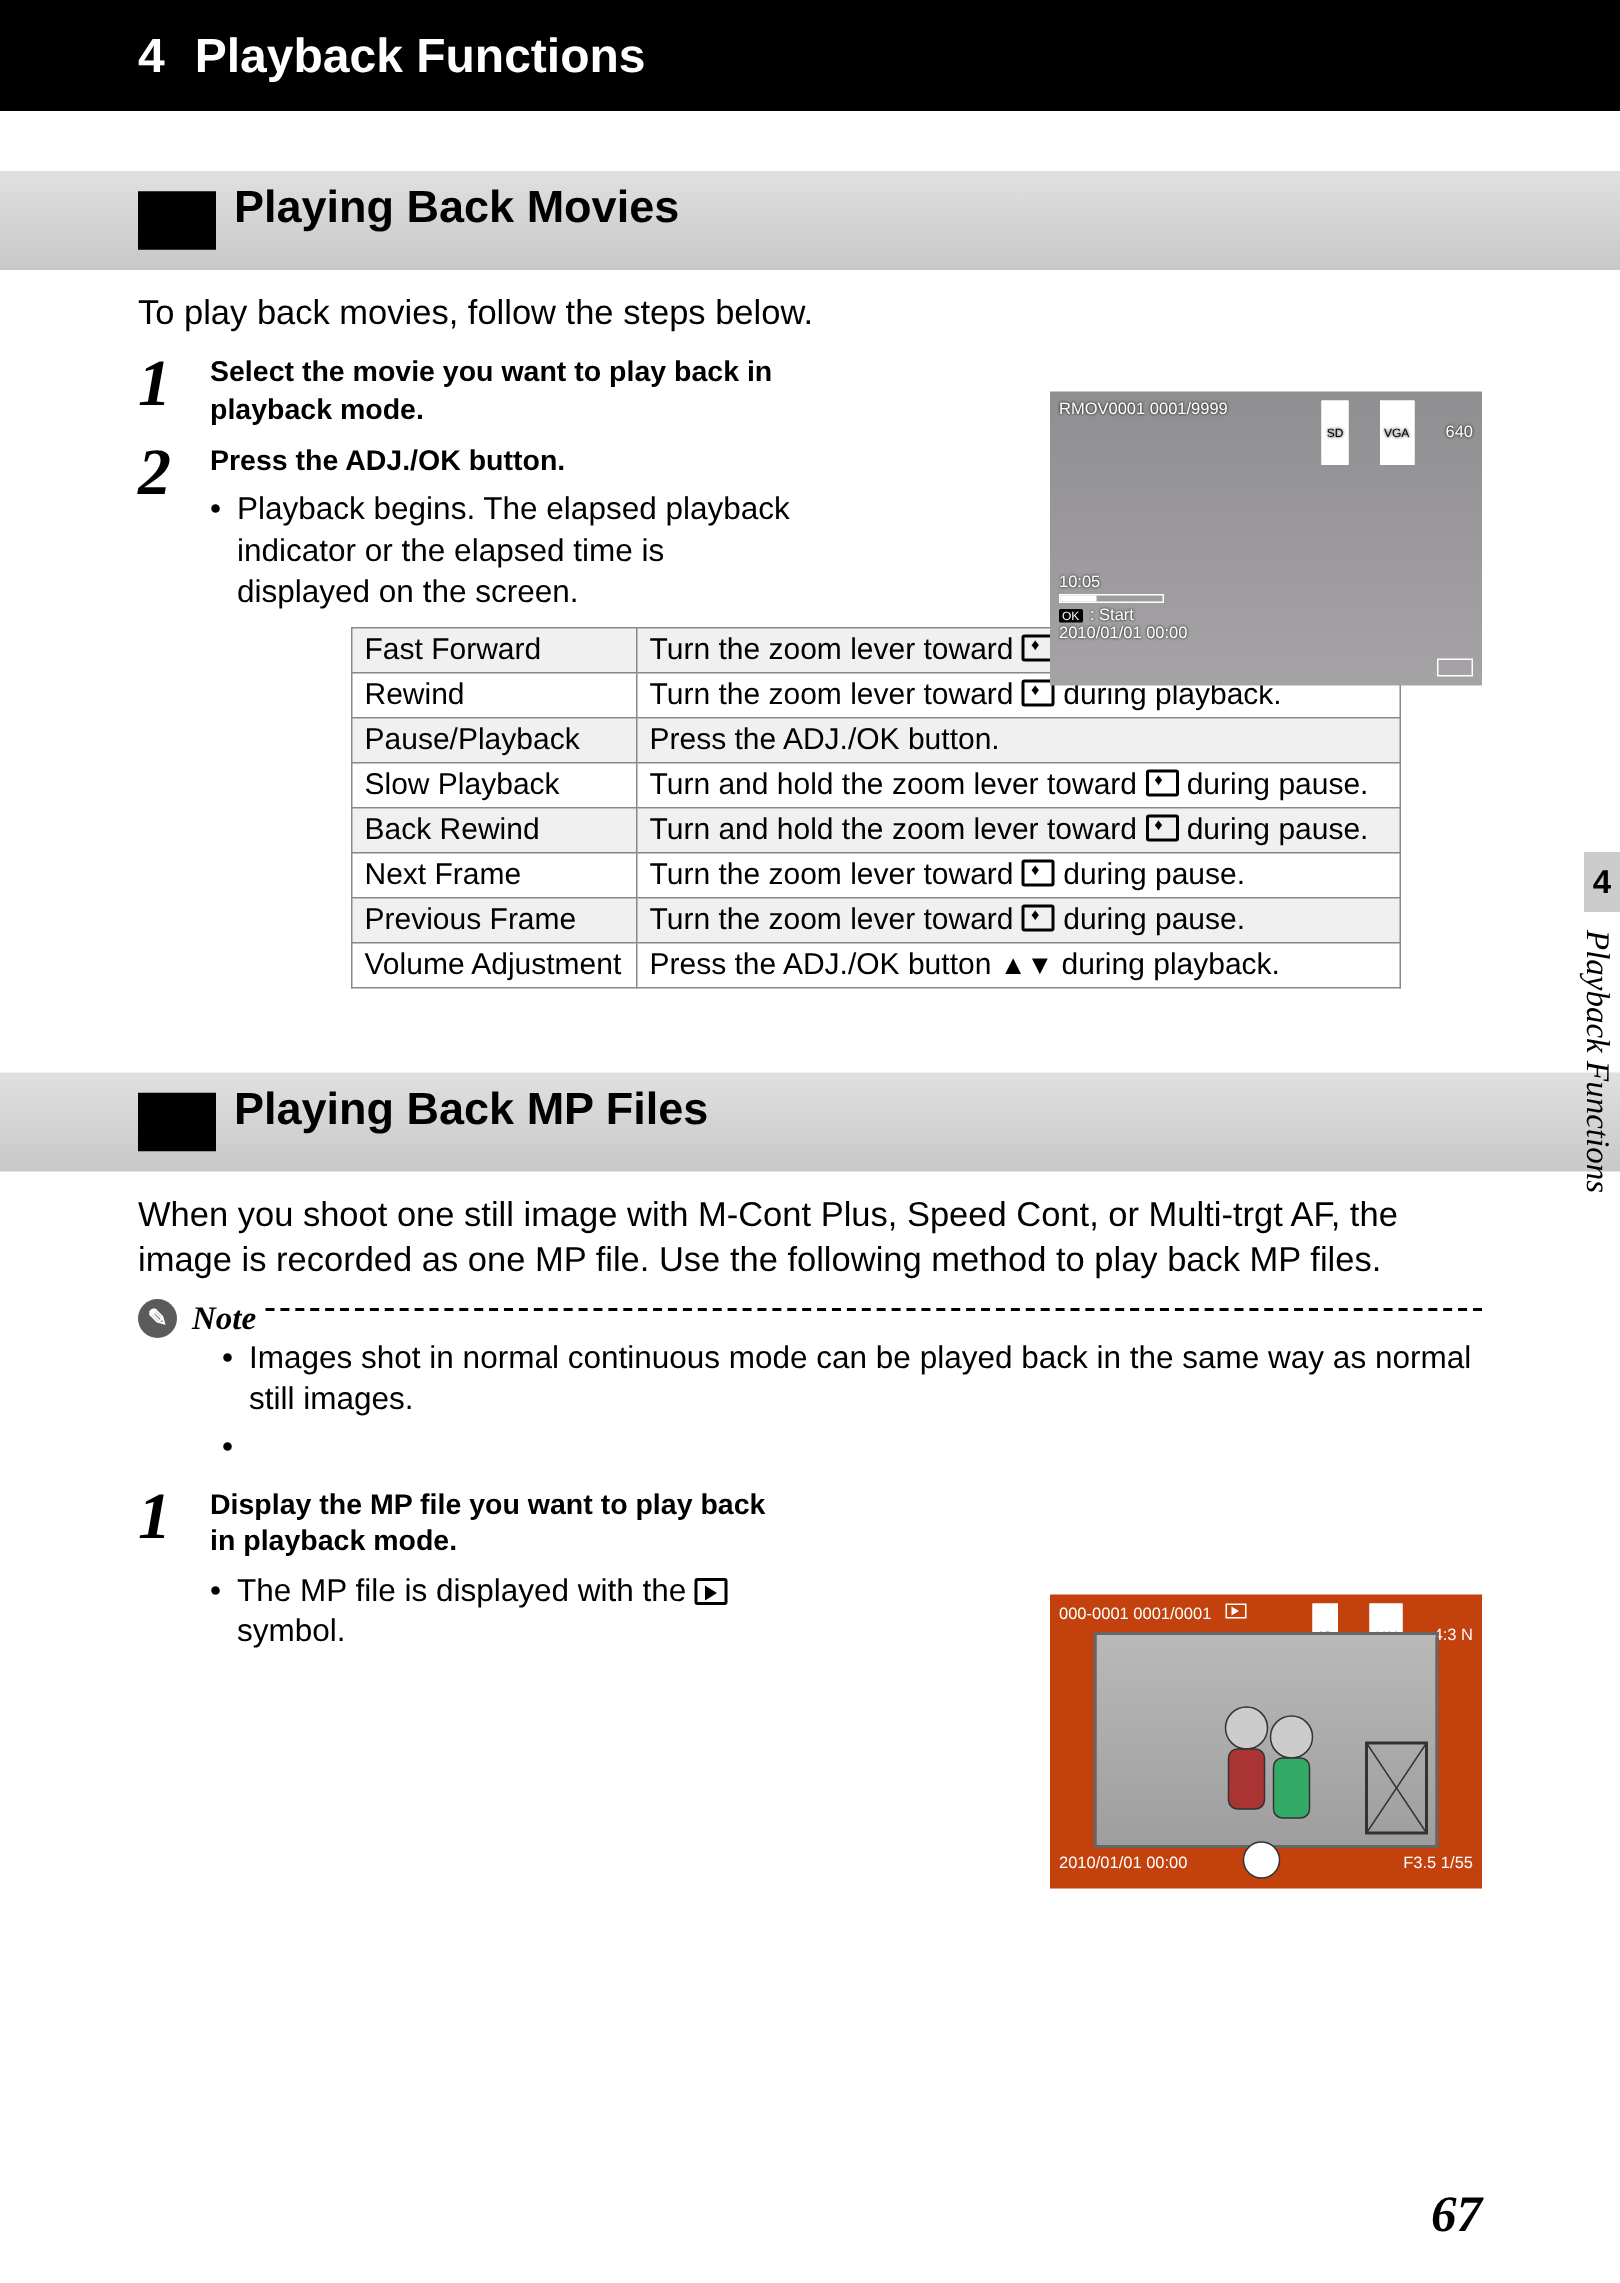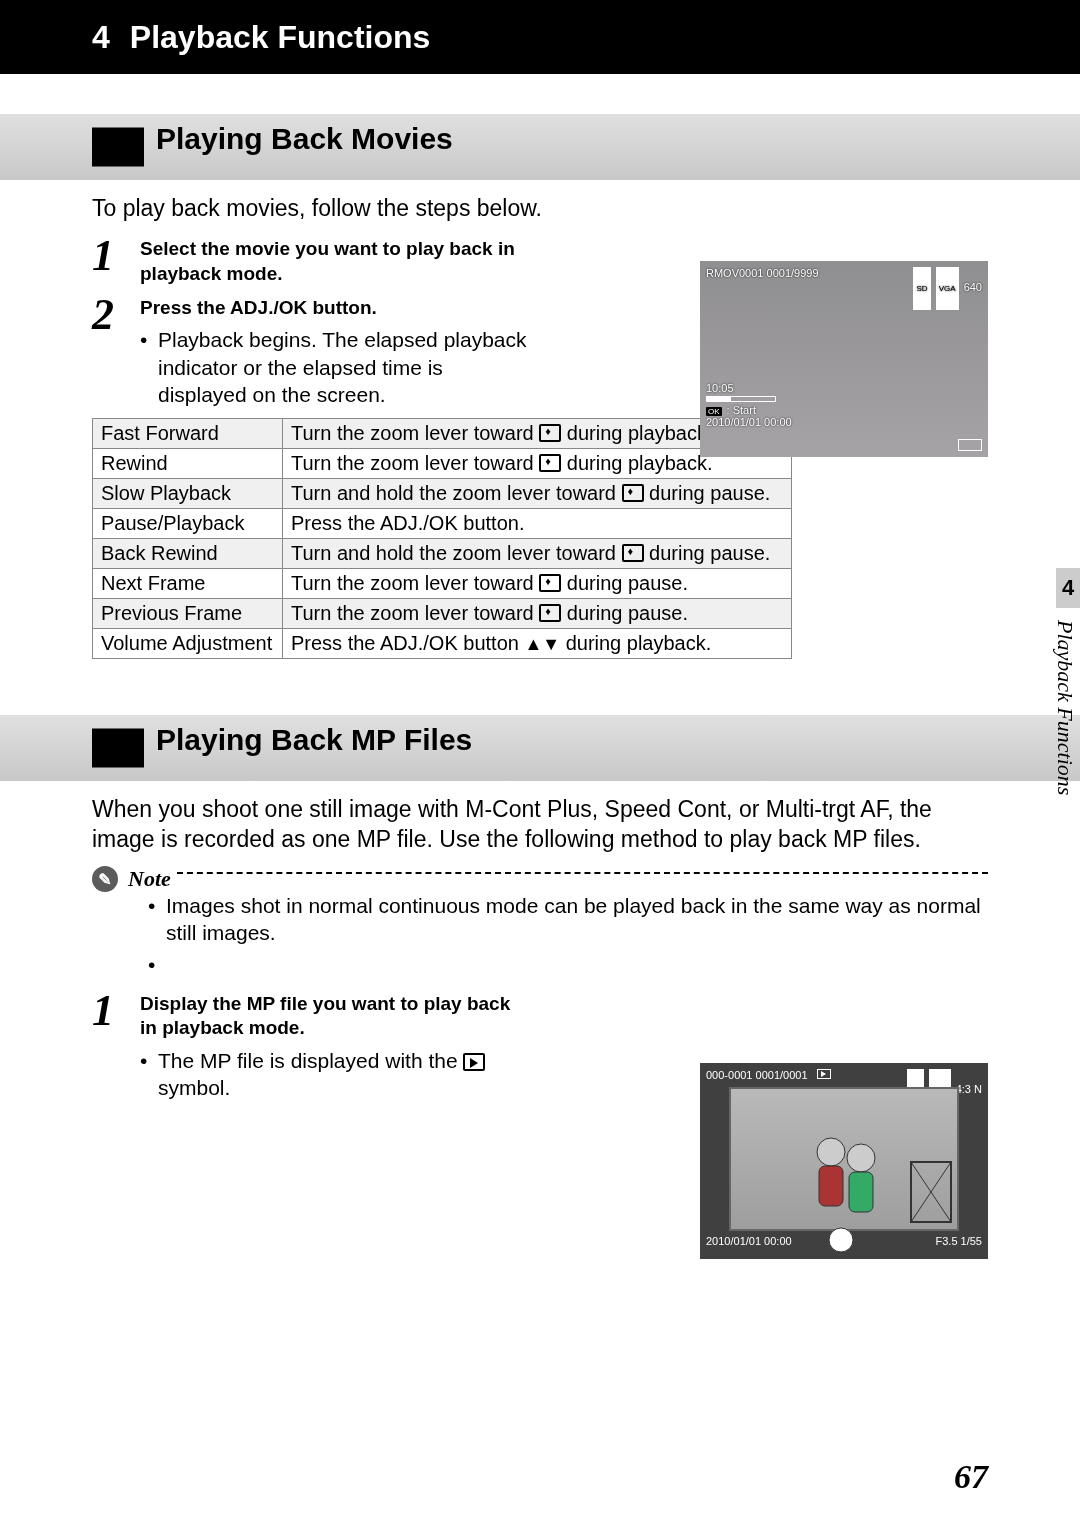--- a/index.html
+++ b/index.html
@@ -79,20 +79,21 @@
   .fig-playback .top-line { display:flex; justify-content: space-between; }
   .fig-playback .ovl { text-shadow: 0 0 2px #000; }
   .fig-playback .mid { margin-top: 72px; }
   .fig-playback .bar { width: 70px; height: 6px; border:1px solid #fff; margin: 2px 0; }
   .fig-playback .bar-fill { background:#fff; width:36%; height:100%; }
   .fig-battery { display:inline-block; width:24px; height:12px; border:1px solid #fff; position:absolute; bottom:6px; right:6px; }
 
   .controls-table {
     border-collapse: collapse;
     width: 700px;
+    margin-left: 142px;
     margin-top: 6px;
     font-size: 20px;
   }
   .controls-table td {
     border: 1px solid #888;
     padding: 3px 8px;
     vertical-align: middle;
   }
   .controls-table tr:nth-child(odd) td { background: #f0f0f0; }
   .controls-table tr:nth-child(even) td { background: #fff; }
@@ -154,40 +155,40 @@
   .note-dashes { flex:1; border-bottom: 2px dashed #000; margin-left:6px; height:0; transform: translateY(-6px); }
   .note-list { list-style: none; margin-left: 56px; font-size:21px; }
   .note-list .bullet-item { line-height:1.3; margin-bottom:4px; }
 
   .fig-mp {
     position:absolute;
     right:92px;
     top:1063px;
     width:288px;
     height:196px;
-    background:#404040;
+    background:#c2410c;
     color:#fff;
     font-size:11px;
     padding:6px;
   }
   .fig-mp .inner-frame {
     margin:6px auto 0; width:230px; height:144px; border:2px solid #666; background:linear-gradient(#b9b9b9,#9e9e9e);
     position:relative;
   }
   .play-symbol {
     display:inline-block; width:22px; height:18px; border:2px solid #000; border-radius:2px;
     position:relative; vertical-align:-3px;
   }
   .play-symbol::before {
     content:""; position:absolute; left:5px; top:3px;
     border-left:8px solid #000; border-top:5px solid transparent; border-bottom:5px solid transparent;
   }
 
   .ok-chip { display:inline-block; background:#000; color:#fff; font-size:8px; padding:0 2px; margin-right:2px; border-radius:1px; font-style:normal; }
-  .sd-chip { display:inline-block; background:#fff; color:#000; font-size:8px; padding:16px 2px; border:1px solid #fff; margin-right:2px; }
+  .sd-chip { display:inline-block; background:#fff; color:#000; font-size:8px; padding:16px 2px; border:1px solid #fff; margin-right:18px; }
 
   
   .steps-first { max-width: 440px; }
   .steps-mp { max-width: 440px; }
   .body-text { margin-top:12px; margin-bottom:12px; }
   .wrapper { height: 1522px; position:relative; }
 </style>
 </head>
 <body>
 <div class="wrapper">
@@ -231,26 +232,26 @@
     <tbody>
           <tr>
             <td>Fast Forward</td>
             <td>Turn the zoom lever toward <span class="icon-tele"></span> during playback.</td>
           </tr>
     <tr>
             <td>Rewind</td>
             <td>Turn the zoom lever toward <span class="icon-wide"></span> during playback.</td>
           </tr>
     <tr>
+            <td>Pause/Playback</td>
+            <td>Press the ADJ./OK button.</td>
+          </tr>
+    <tr>
             <td>Slow Playback</td>
             <td>Turn and hold the zoom lever toward <span class="icon-tele"></span> during pause.</td>
-          </tr>
-    <tr>
-            <td>Pause/Playback</td>
-            <td>Press the ADJ./OK button.</td>
           </tr>
     <tr>
             <td>Back Rewind</td>
             <td>Turn and hold the zoom lever toward <span class="icon-wide"></span> during pause.</td>
           </tr>
     <tr>
             <td>Next Frame</td>
             <td>Turn the zoom lever toward <span class="icon-tele"></span> during pause.</td>
           </tr>
     <tr>

